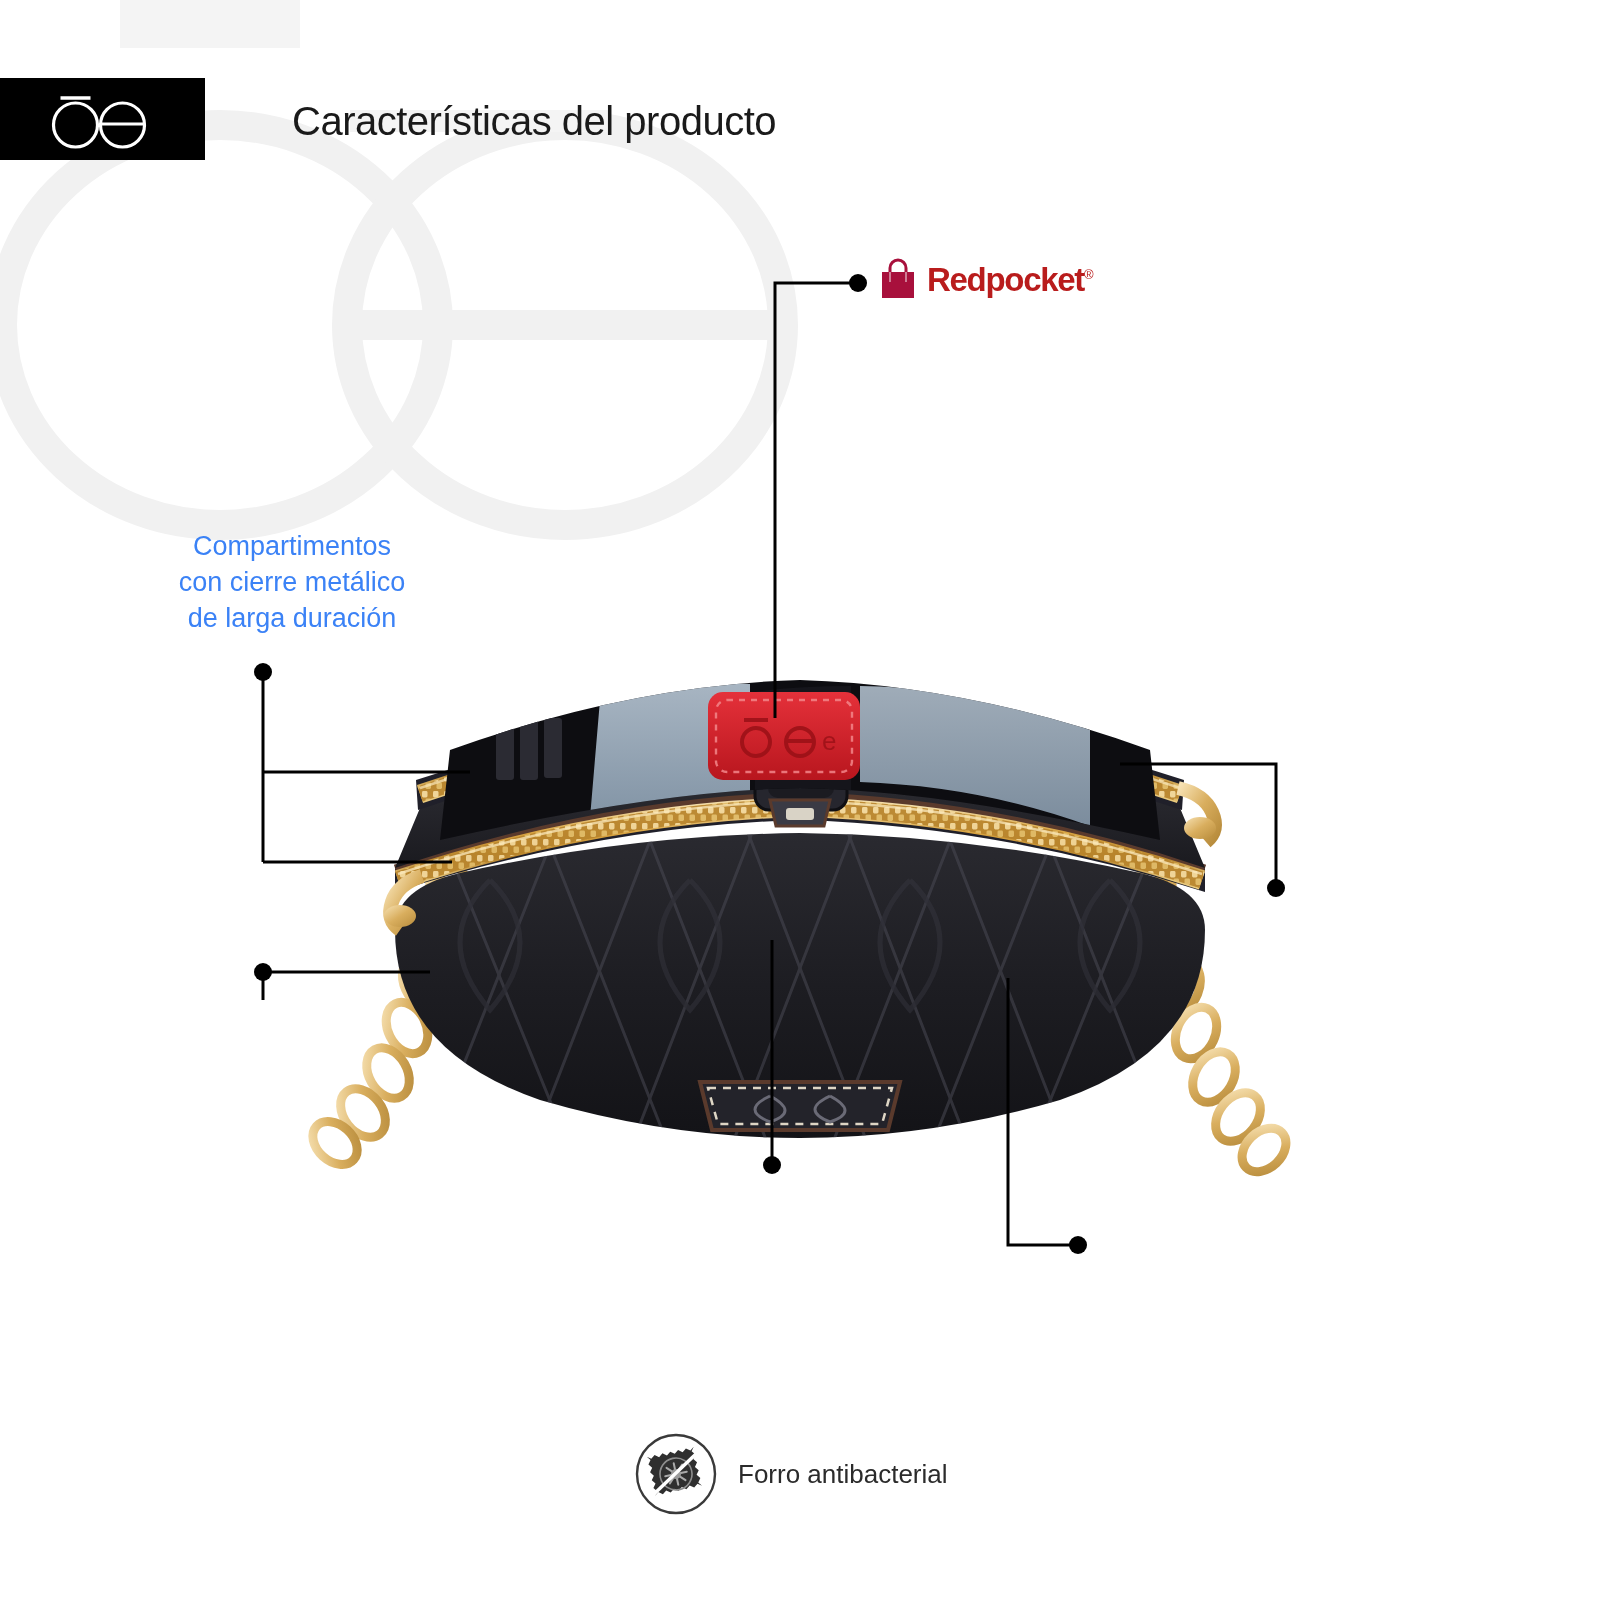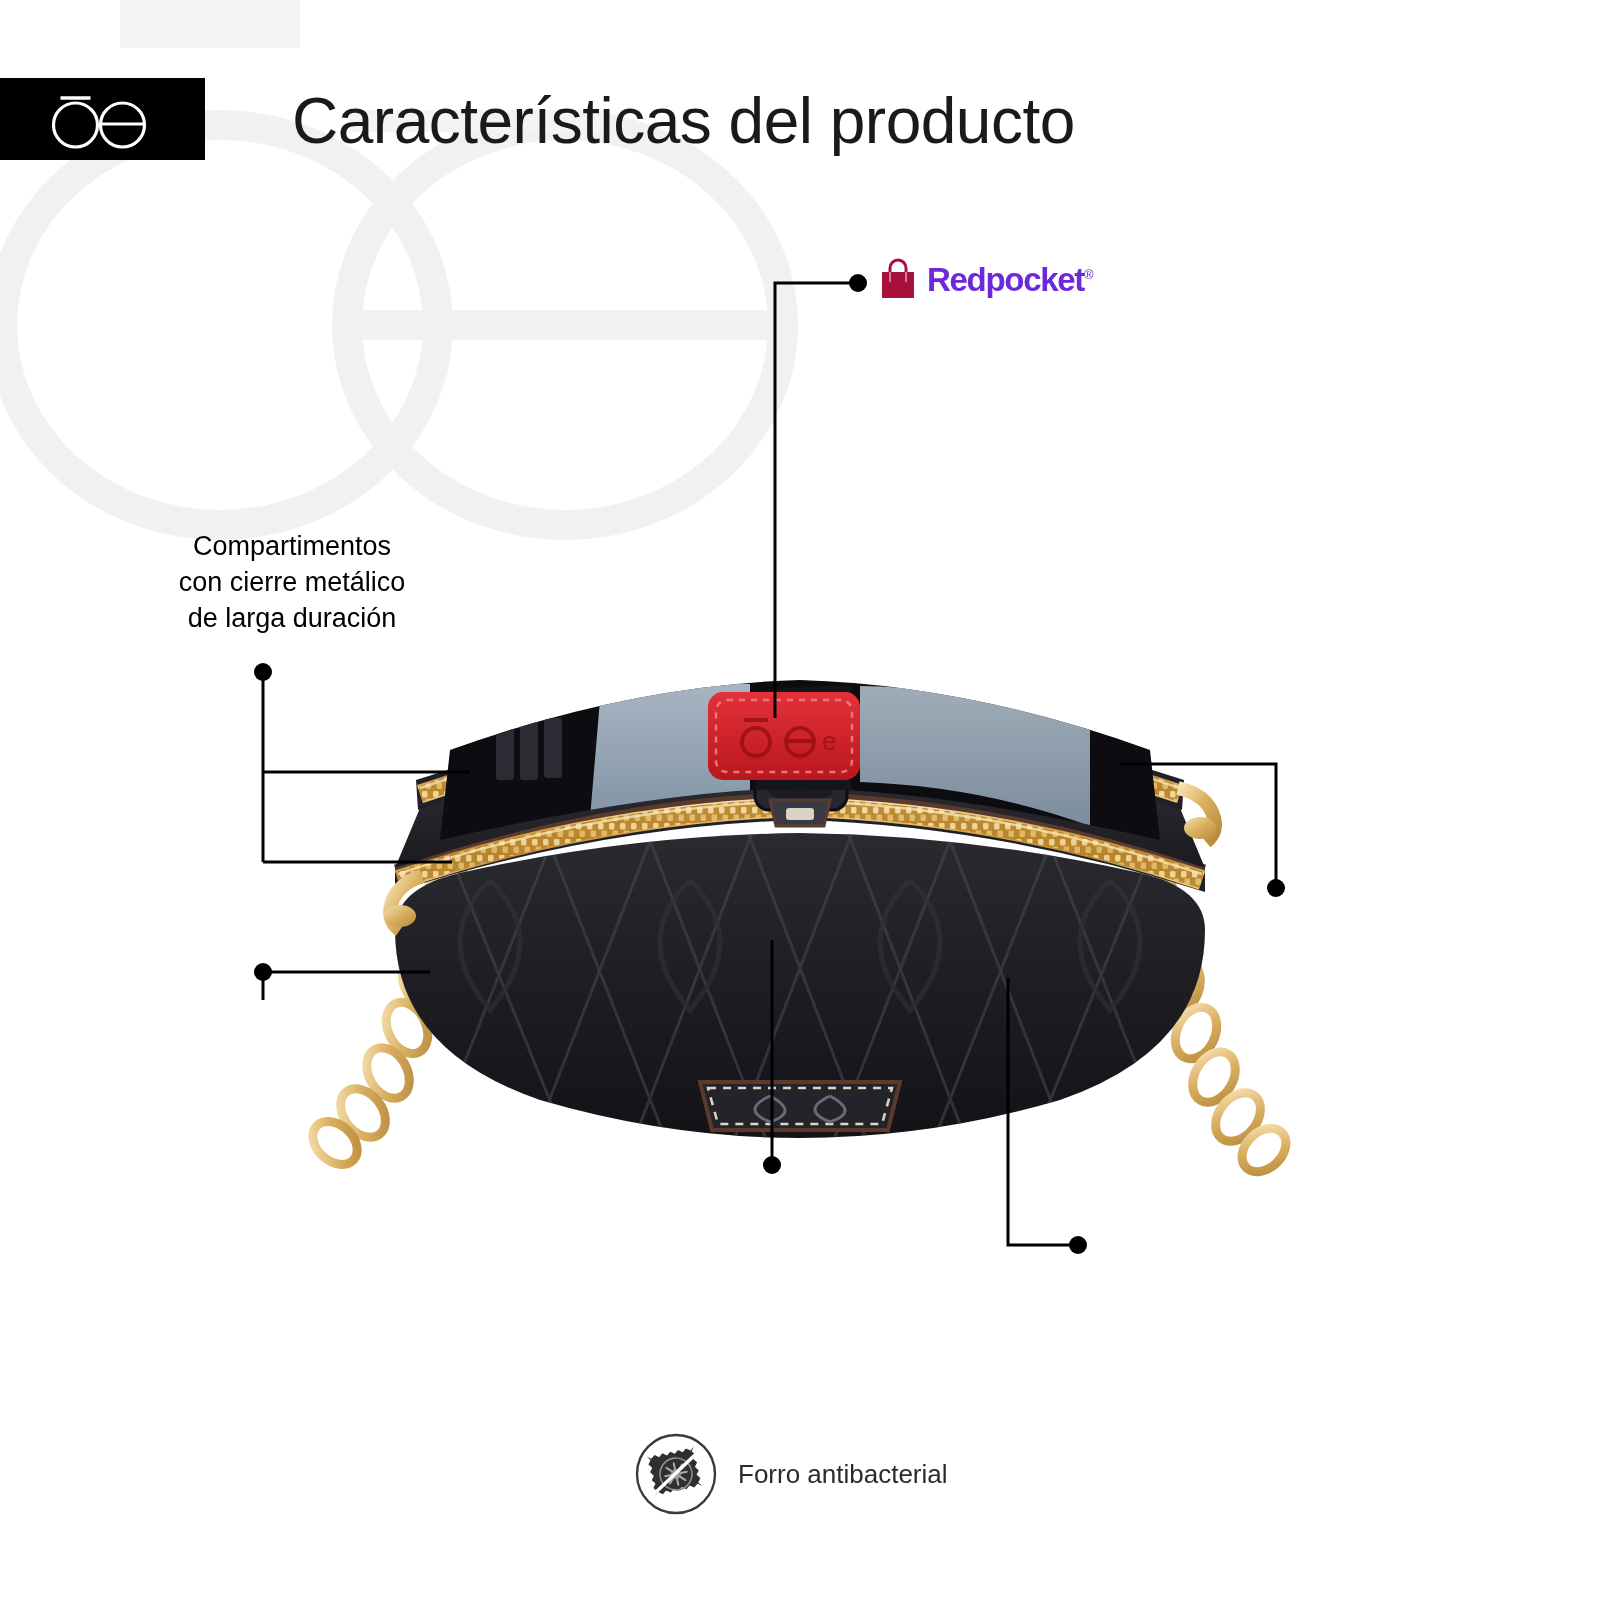--- a/index.html
+++ b/index.html
@@ -54,21 +54,21 @@
     left: 50%;
     top: 50%;
     transform: translate(-50%, -50%);
     width: 125px;
     height: 62px;
   }
   .page-title {
     position: absolute;
     left: 292px;
     top: 86px;
-    font-size: 64px;
+    font-size: 40px;
     line-height: 70px;
     color: #1a1a1a;
     font-weight: 400;
     letter-spacing: -0.5px;
     z-index: 5;
     white-space: nowrap;
   }
 
   
   .redpocket {
@@ -76,38 +76,38 @@
     left: 878px;
     top: 258px;
     display: flex;
     align-items: center;
     gap: 9px;
     z-index: 6;
   }
   .rp-word {
     font-size: 33px;
     font-weight: bold;
-    color: #6d28d9;
+    color: #b91c1c;
     letter-spacing: -1.3px;
     line-height: 1;
     position: relative;
   }
   .rp-reg {
     font-size: 13px;
     vertical-align: super;
     font-weight: normal;
     letter-spacing: 0;
   }
 
   
   .callout {
     position: absolute;
     font-size: 27px;
     line-height: 36px;
-    color: #000000;
+    color: #3b82f6;
     z-index: 6;
     white-space: pre-line;
   }
   .callout.center { text-align: center; }
 
   #callout-compartimentos { left: 92px;   top: 528px;  width: 400px; }
   #callout-asa            { left: 72px;   top: 1000px; width: 400px; }
   #callout-forro          { left: 1148px; top: 903px;  width: 280px; }
   #callout-parche         { left: 565px;  top: 1172px; width: 390px; }
   #callout-diseno         { left: 1088px; top: 1228px; width: 300px; text-align:center; }

